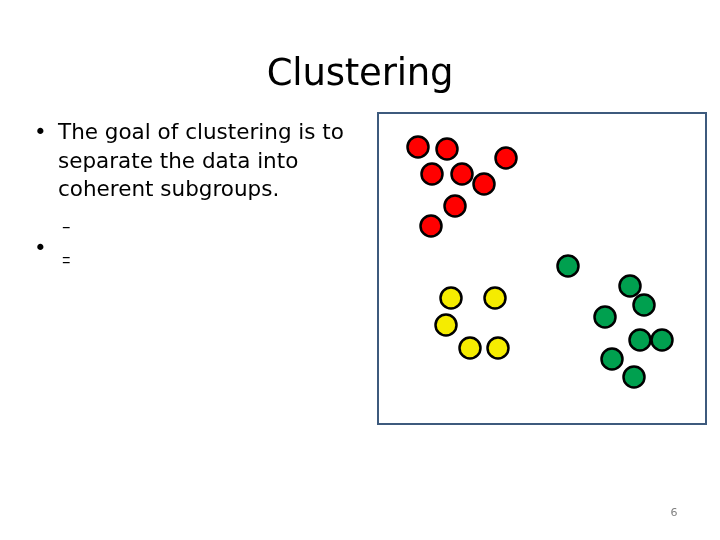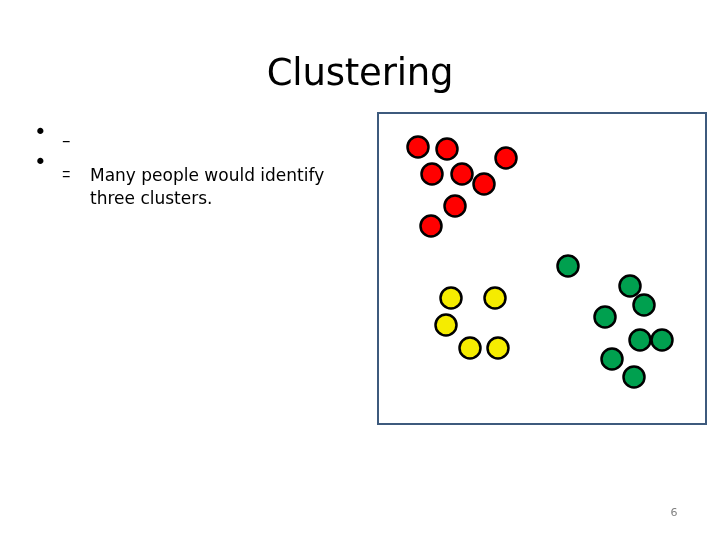--- a/index.html
+++ b/index.html
@@ -115,20 +115,21 @@
 <body>
 
 <div class="slide">
 
   <h1 class="slide-title">Clustering</h1>
 
   <div class="body-column">
 
     <div class="bullet-l1">
       <span class="marker">•</span>
+      <span>The goal of clustering is to separate the data into coherent subgroups.</span>
     </div>
 
     <div class="gap-sm"></div>
 
     <div class="bullet-l2">
       <span class="marker">–</span>
     </div>
 
     <div class="gap-md"></div>
 
@@ -139,21 +140,20 @@
     <div class="gap-sm"></div>
 
     <div class="bullet-l2">
       <span class="marker">–</span>
     </div>
 
     <div class="gap-xs"></div>
 
     <div class="bullet-l2">
       <span class="marker">–</span>
-      <span>Many people would identify three clusters.</span>
     </div>
 
   </div>
 
   <div class="scatter-panel">
     <svg class="scatter-svg" id="scatter-svg" viewBox="0 0 326 309" preserveAspectRatio="none">
         <g>
           <circle cx="39" cy="33" r="10.5" fill="#ff0000" stroke="#000000" stroke-width="2.5"></circle>
           <circle cx="68" cy="35" r="10.5" fill="#ff0000" stroke="#000000" stroke-width="2.5"></circle>
           <circle cx="127" cy="44" r="10.5" fill="#ff0000" stroke="#000000" stroke-width="2.5"></circle>

